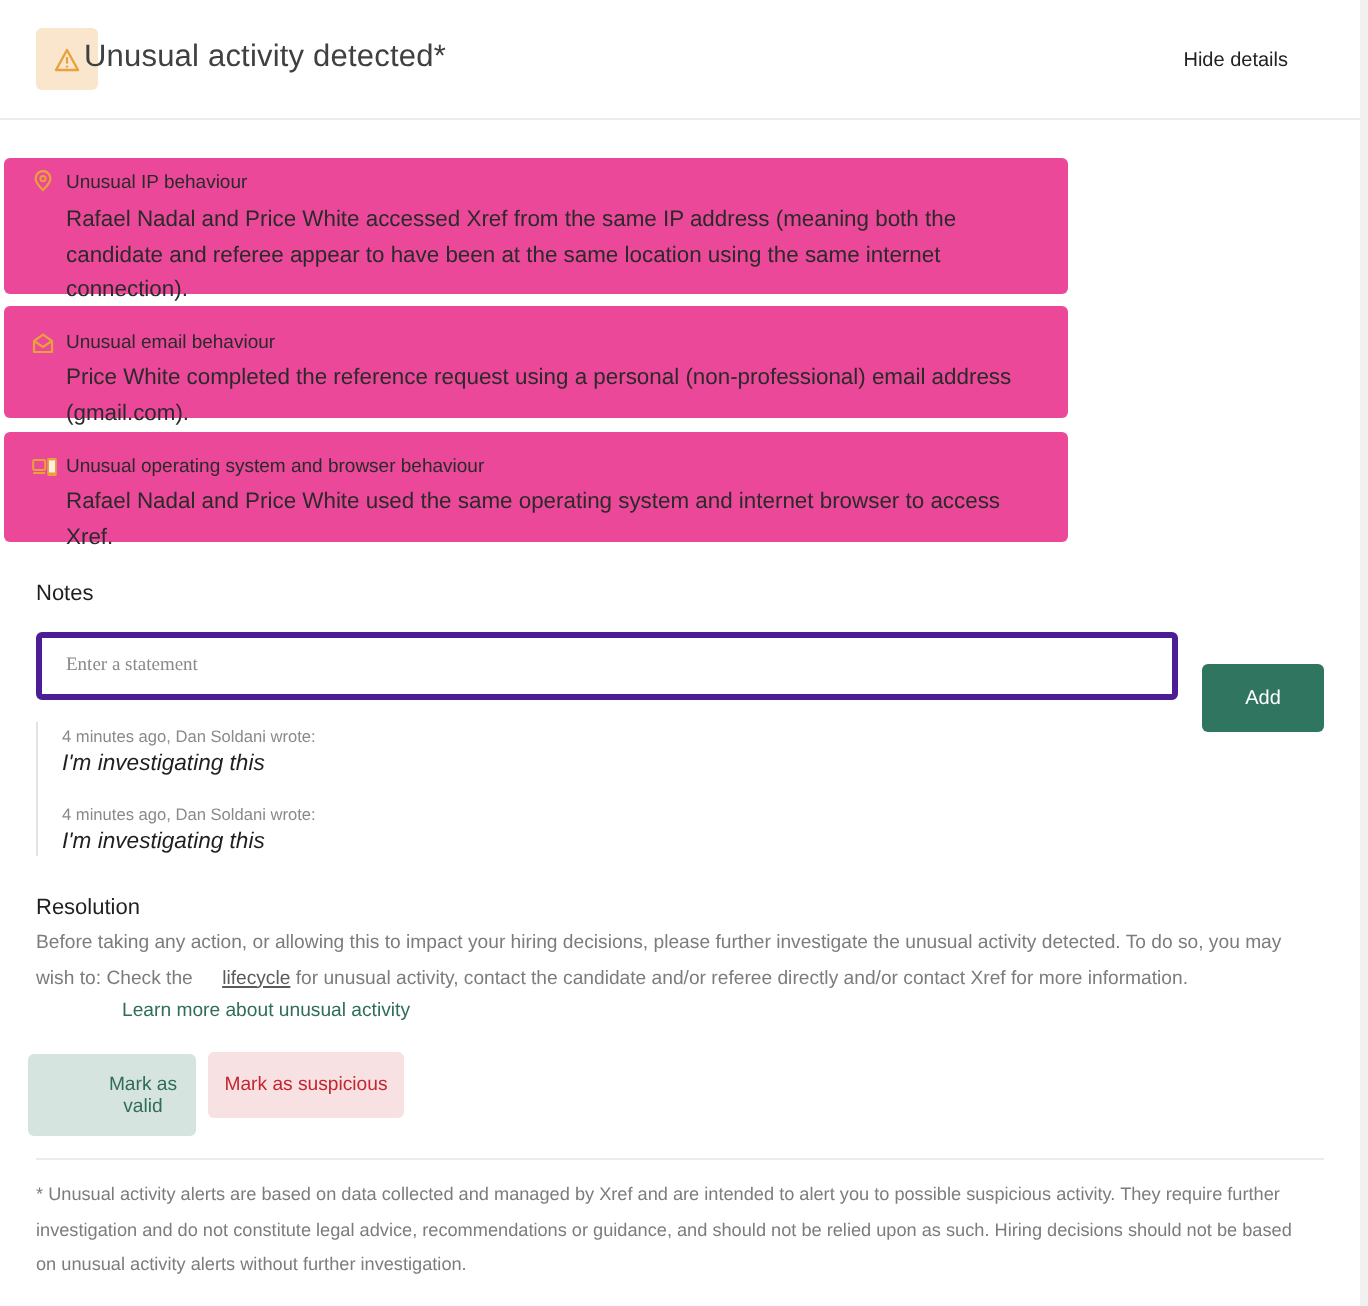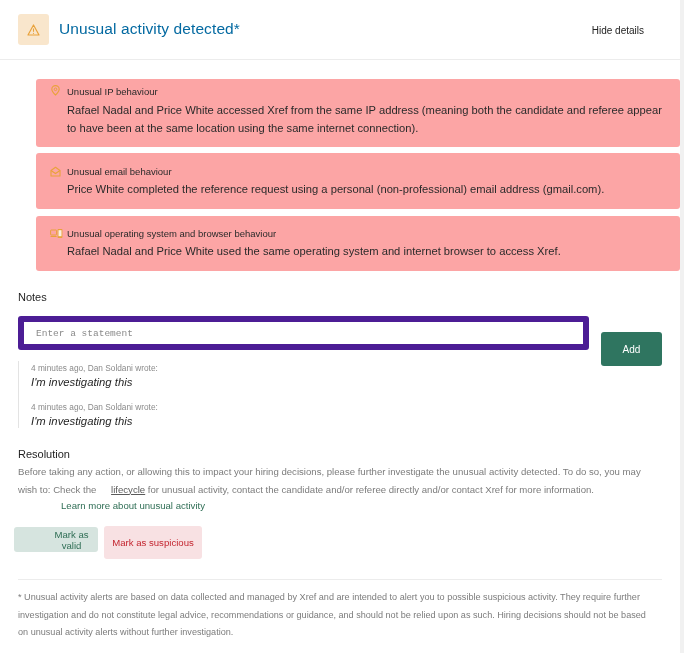--- a/index.html
+++ b/index.html
@@ -1,38 +1,38 @@
 <!DOCTYPE html>
 <html><head>
 <meta charset="utf-8">
 <style>
   * { box-sizing: border-box; margin: 0; padding: 0; }
   html, body { width: 684px; height: 653px; overflow: hidden; background: #ffffff; }
   body { font-family: "Liberation Sans", "DejaVu Sans", sans-serif; color: #1f1f1f; position: relative; }
   .scroll-track { position: absolute; top: 0; right: 0; width: 4px; height: 653px; background: #f1f1f1; }
   .header { position: absolute; left: 0; top: 0; width: 680px; height: 60px; border-bottom: 1px solid #ececec; display: flex; align-items: center; }
   .warn-box { position: absolute; left: 18px; top: 14px; width: 31px; height: 31px; background: #f9e6cc; border-radius: 3px; display: flex; align-items: center; justify-content: center; }
-  .title { position: absolute; left: 59px; top: 20px; font-size: 15.5px; color: #0369a1; letter-spacing: 0.1px; }
+  .title { position: absolute; left: 42px; top: 20px; font-size: 15.5px; color: #404040; letter-spacing: 0.1px; }
   .hide-details { position: absolute; right: 36px; top: 25px; font-size: 10px; color: #222; cursor: pointer; margin-left: 36px; }
-  .alert { position: absolute; left: 36px; width: 644px; background: #fca5a5; border-radius: 3px; }
+  .alert { position: absolute; left: 2px; width: 532px; background: #ec4899; border-radius: 3px; }
   .alert-title { position: absolute; left: 31px; font-size: 9.5px; color: #2a2a2a; }
   .alert-icon { position: absolute; left: 14px; width: 11px; height: 11px; }
   .alert-body { position: absolute; left: 31px; right: 14px; font-size: 11.2px; line-height: 17.5px; color: #2a2a2a; }
   .notes-label { position: absolute; left: 18px; top: 291px; font-size: 11px; color: #1f1f1f; }
-  .notes-input { position: absolute; left: 18px; top: 316px; width: 571px; height: 34px; border: 6px solid #4c1d95; border-radius: 3px; padding-left: 12px; font-size: 9.5px; color: #333; font-family: Liberation Mono, monospace; outline: none; background: #fff; }
+  .notes-input { position: absolute; left: 18px; top: 316px; width: 571px; height: 34px; border: 3px solid #4c1d95; border-radius: 3px; padding-left: 12px; font-size: 9.5px; color: #333; font-family: Liberation Serif, serif; outline: none; background: #fff; }
   .notes-input::placeholder { color: #8a8a8a; }
   .add-btn { position: absolute; left: 601px; top: 332px; width: 61px; height: 34px; background: #2f7560; color: #fff; border: none; border-radius: 3px; font-size: 10px; font-family: "Liberation Sans", sans-serif; cursor: pointer; }
   .notes-list { position: absolute; left: 18px; top: 361px; width: 300px; height: 67px; border-left: 1px solid #e3e3e3; text-align: right; }
   .note-meta { position: absolute; left: 12px; font-size: 8.3px; color: #8a8a8a; }
   .note-text { position: absolute; left: 12px; font-size: 11.3px; color: #1f1f1f; font-style: italic; }
   .res-title { position: absolute; left: 18px; top: 448px; font-size: 11px; color: #1f1f1f; }
   .res-text { position: absolute; left: 18px; top: 463px; width: 640px; font-size: 9.6px; line-height: 17.5px; color: #7c7c7c; }
   .res-text .lifecycle { text-decoration: underline; color: #5a5a5a; cursor: pointer; margin-left: 12px; }
   .learn-more { position: absolute; left: 18px; top: 500px; font-size: 9.6px; color: #2f6e55; cursor: pointer; padding-left: 43px; }
-  .valid-btn { position: absolute; left: 14px; top: 527px; width: 84px; height: 25px; background: #d6e4df; color: #2f6e55; border: none; border-radius: 3px; font-size: 9.6px; font-family: "Liberation Sans", sans-serif; cursor: pointer; padding-left: 31px; }
+  .valid-btn { position: absolute; left: 14px; top: 527px; width: 84px; height: 41px; background: #d6e4df; color: #2f6e55; border: none; border-radius: 3px; font-size: 9.6px; font-family: "Liberation Sans", sans-serif; cursor: pointer; padding-left: 31px; }
   .susp-btn { position: absolute; left: 104px; top: 526px; width: 98px; height: 33px; background: #f8e1e3; color: #c42630; border: none; border-radius: 3px; font-size: 9.6px; font-family: "Liberation Sans", sans-serif; cursor: pointer; }
   .divider { position: absolute; left: 18px; top: 579px; width: 644px; height: 1px; background: #ececec; }
   .footnote { position: absolute; left: 18px; top: 589px; width: 640px; font-size: 9.1px; line-height: 17.5px; color: #7c7c7c; }
 </style>
 </head>
 <body>
 
 <div class="scroll-track"></div>
 
 <div class="header">

